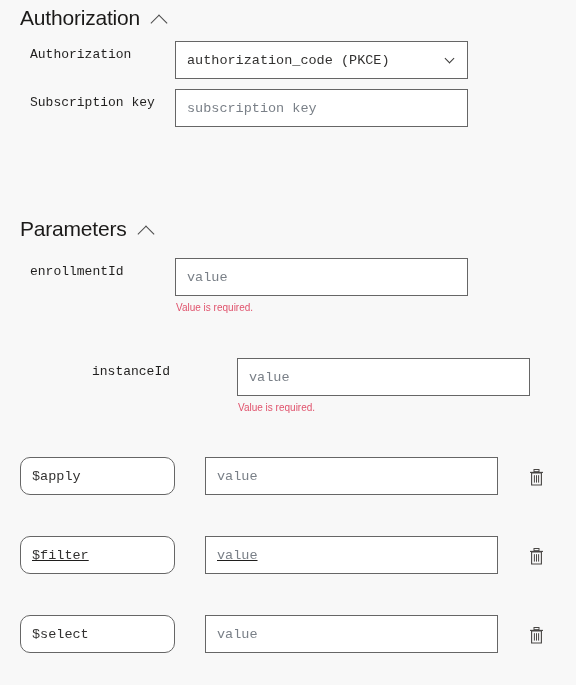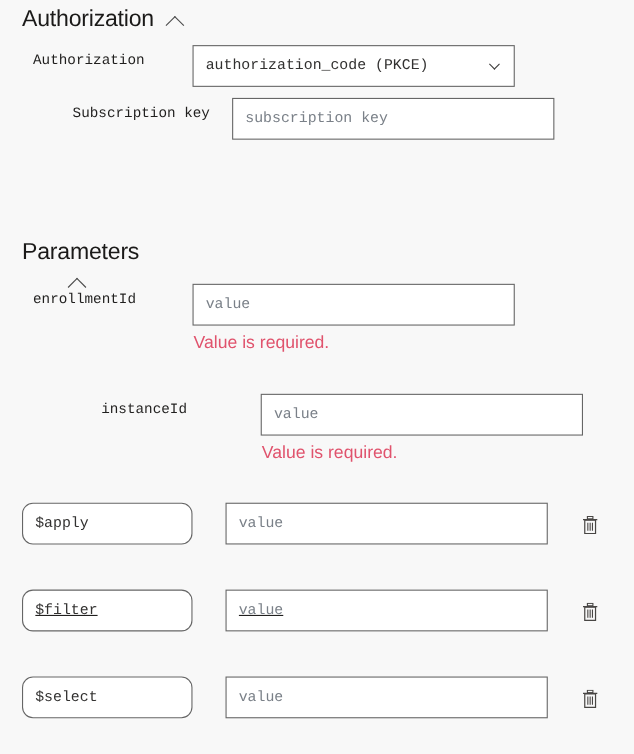--- a/index.html
+++ b/index.html
@@ -134,21 +134,21 @@
     width: 6px;
     height: 6px;
     border-right: 1.8px solid #3b3a39;
     border-bottom: 1.8px solid #3b3a39;
     transform: rotate(45deg);
   }
 
   
   .err {
     font-family: "Liberation Sans", sans-serif;
-    font-size: 16px;
+    font-size: 10px;
     color: #e0536d;
     margin-top: 6px;
     line-height: 1.2;
     padding-left: 1px;
   }
 
   
   .del-btn {
     width: 30px;
     height: 30px;
@@ -186,28 +186,28 @@
     <div class="field-col">
       <div class="select-wrap">
         <select class="txt">
           <option selected="">authorization_code (PKCE)</option>
         </select>
         <span class="select-arrow"></span>
       </div>
     </div>
   </div>
 
-  <div class="row" style="top:89px;padding-left:36px;">
+  <div class="row" style="top:89px;">
     <div class="lbl">Subscription key</div>
     <div class="field-col">
       <input class="txt" type="text" placeholder="subscription key" style="">
     </div>
   </div>
 
-  <div class="section-head" style="position:absolute; left:0; top:217px;flex-direction:column;">
+  <div class="section-head" style="position:absolute; left:0; top:217px;">
     <span class="section-title">Parameters</span>
     <span class="chev-up"></span>
   </div>
 
   <div class="row" style="top:258px;">
     <div class="lbl">enrollmentId</div>
     <div class="field-col">
       <input class="txt" type="text" placeholder="value" style="">
       <div class="err">Value is required.</div>
     </div>

